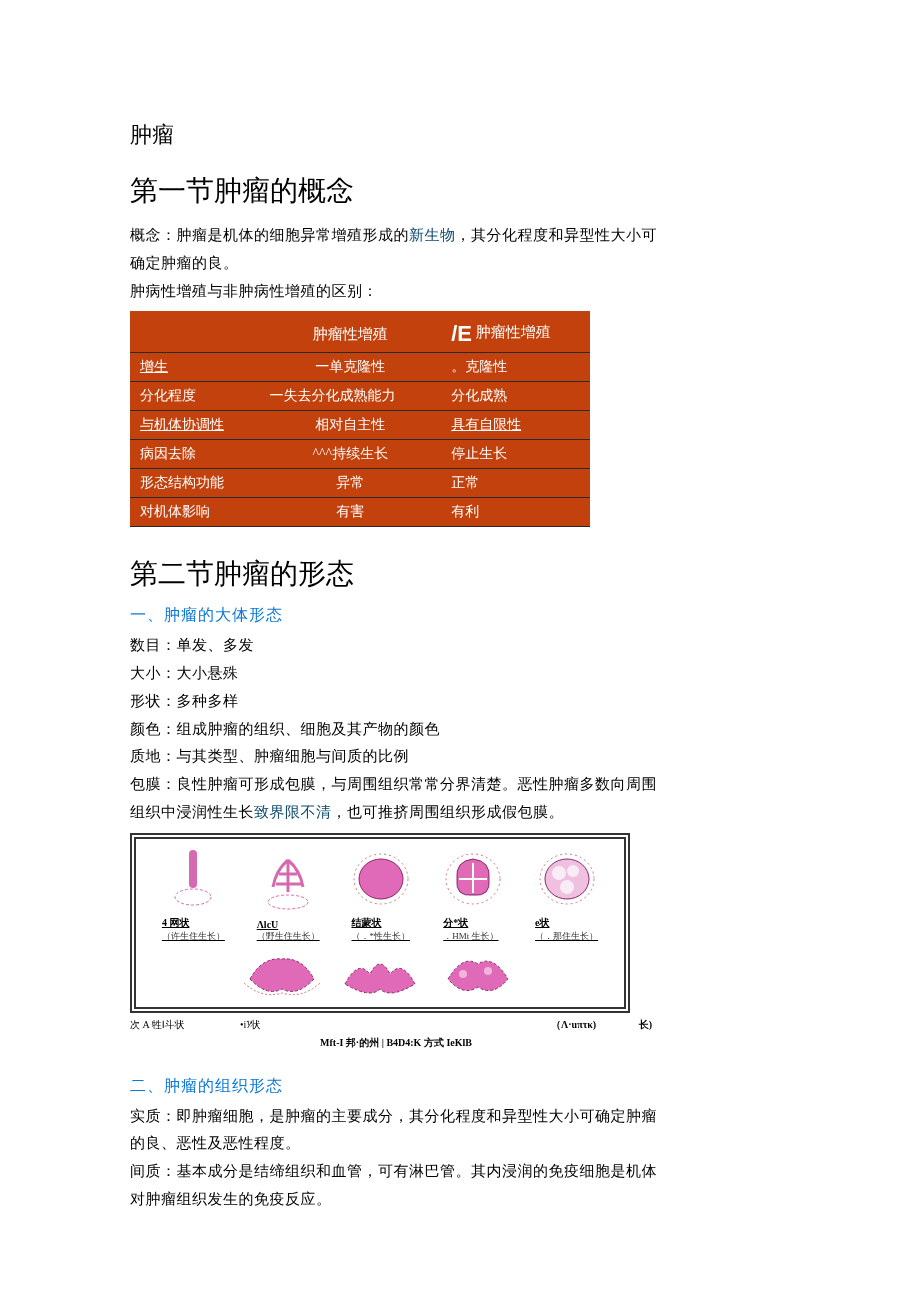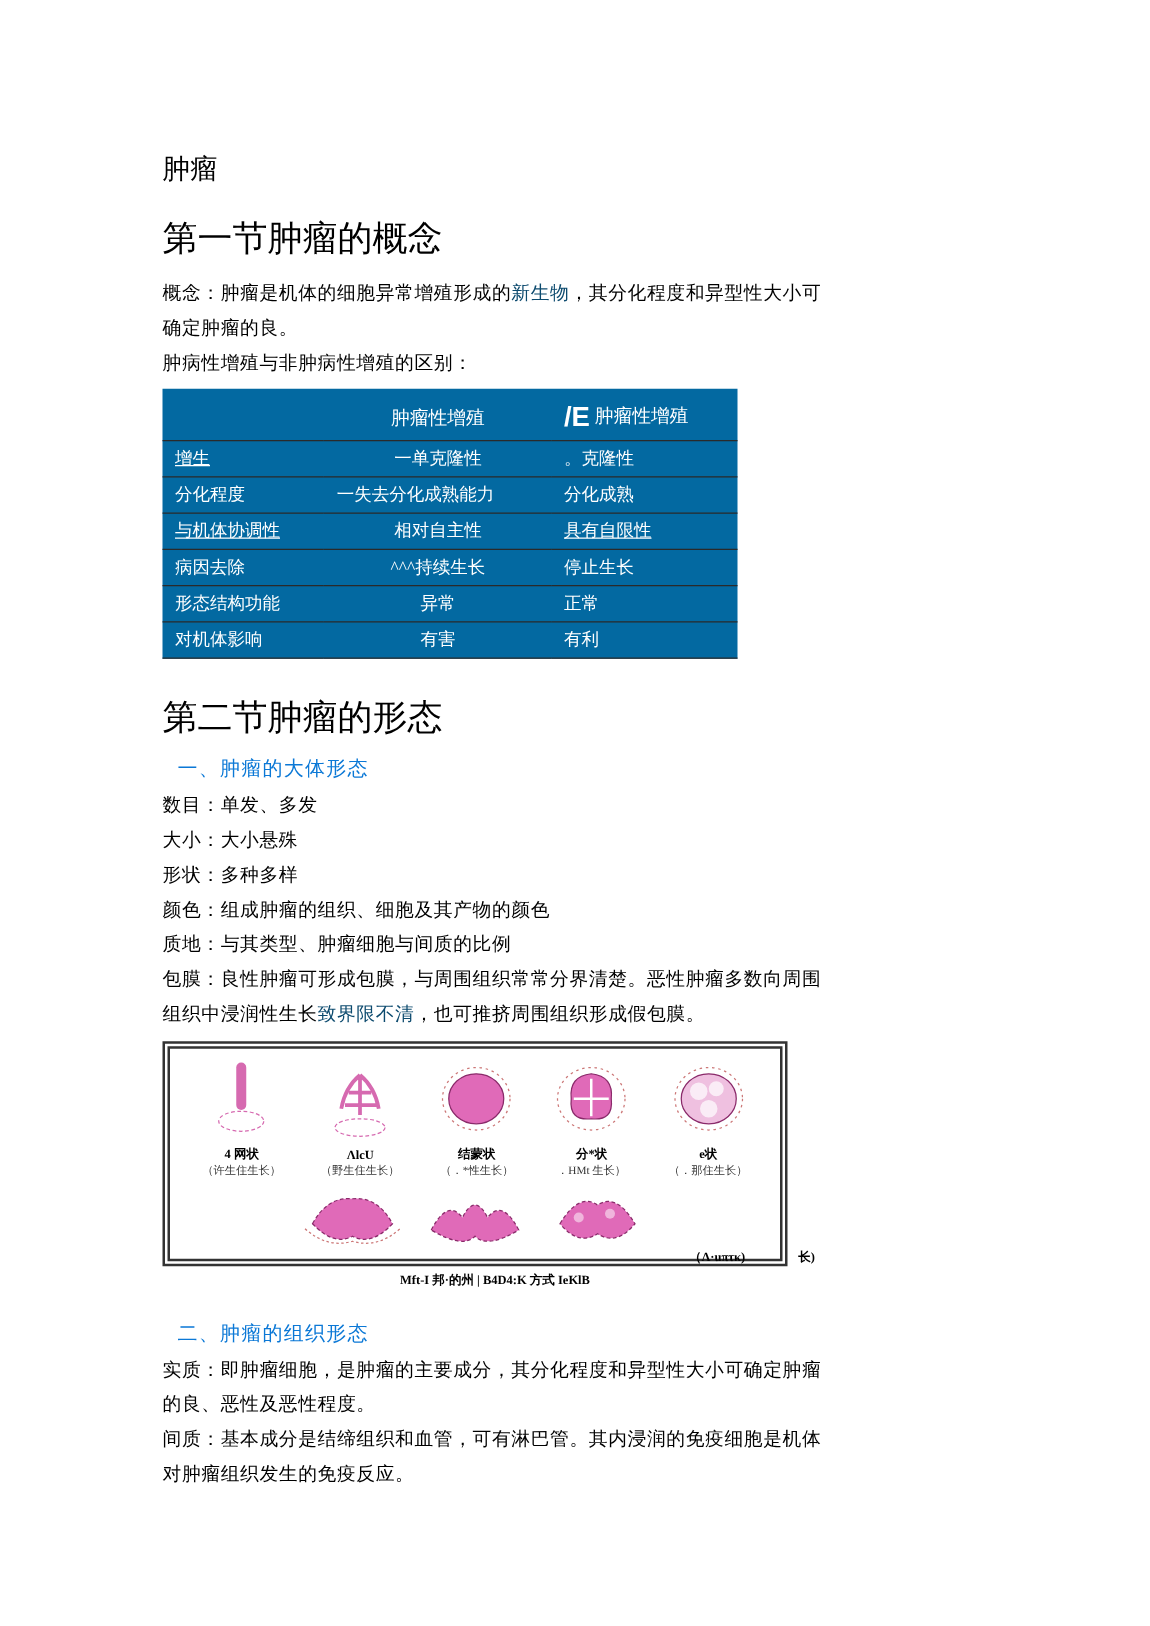--- a/index.html
+++ b/index.html
@@ -26,26 +26,26 @@
   }
   .para {
     font-size: 15px;
     line-height: 1.85;
     margin: 0;
     letter-spacing: 0.5px;
   }
   .sub-heading-blue {
     color: #0b78d6;
     font-size: 16px;
-    margin: 10px 0 6px 12px;
+    margin: 10px 0 6px 0;
     letter-spacing: 1px;
   }
   .red { color: #0c4a6e; }
   .dark-table {
-    background: #0369a1;
+    background: #c2410c;
     color: #fff;
     border-collapse: collapse;
     font-size: 14px;
     width: 460px;
     margin: 6px 0 28px 0;
   }
   .dark-table td {
     padding: 5px 10px 5px 10px;
     vertical-align: middle;
     border-bottom: 1px solid #2a2a2a;
@@ -69,21 +69,21 @@
     padding: 10px 10px 4px 10px;
     width: 500px;
     box-sizing: border-box;
   }
   .fig-row {
     display: flex;
     justify-content: space-around;
     align-items: flex-end;
     margin-bottom: 4px;
   }
-  .fig-item { text-align: center; font-size: 10px; }
+  .fig-item { font-size: 10px; text-decoration: underline; }
   .fig-label { font-weight: bold; font-size: 10px; margin-top: 2px; }
   .fig-sub { font-size: 9px; color: #333; }
   svg { display: block; margin: 0 auto; }
   .below-fig {
     display: flex;
     font-size: 10px;
     margin-top: 4px;
     align-items: baseline;
   }
   .below-fig .left { width: 110px; }
@@ -212,20 +212,24 @@
         </span>
         <span>
           <svg width="80" height="50">
               <path d="M10 30 Q 25 5 40 15 Q 55 5 70 30 Q 55 48 40 38 Q 25 48 10 30 Z" fill="#e06ab8" stroke="#8a2a6a" stroke-dasharray="3,2"></path>
               <circle cx="25" cy="25" r="4" fill="#fff" opacity="0.5"></circle>
               <circle cx="50" cy="22" r="4" fill="#fff" opacity="0.5"></circle>
             </svg>
         </span>
       </div>
     </div>
+    <div class="below-fig">
+      <span class="left">次 A 牲Ⅰ斗状</span>
+      <span class="mid">•i⅟状</span>
+    </div>
     <div class="fig-right-note">
       <span>（Λ·uπτκ)</span>
       <span style="margin-left:40px">长)</span>
     </div>
     <div class="fig-caption">Mft-I 邦·的州 | B4D4:K 方式 IeKlB</div>
   </div>
 
   <div class="sub-heading-blue" style="margin-top:26px">二、肿瘤的组织形态</div>
   <p class="para">实质：即肿瘤细胞，是肿瘤的主要成分，其分化程度和异型性大小可确定肿瘤的良、恶性及恶性程度。</p>
   <p class="para">间质：基本成分是结缔组织和血管，可有淋巴管。其内浸润的免疫细胞是机体对肿瘤组织发生的免疫反应。</p>

